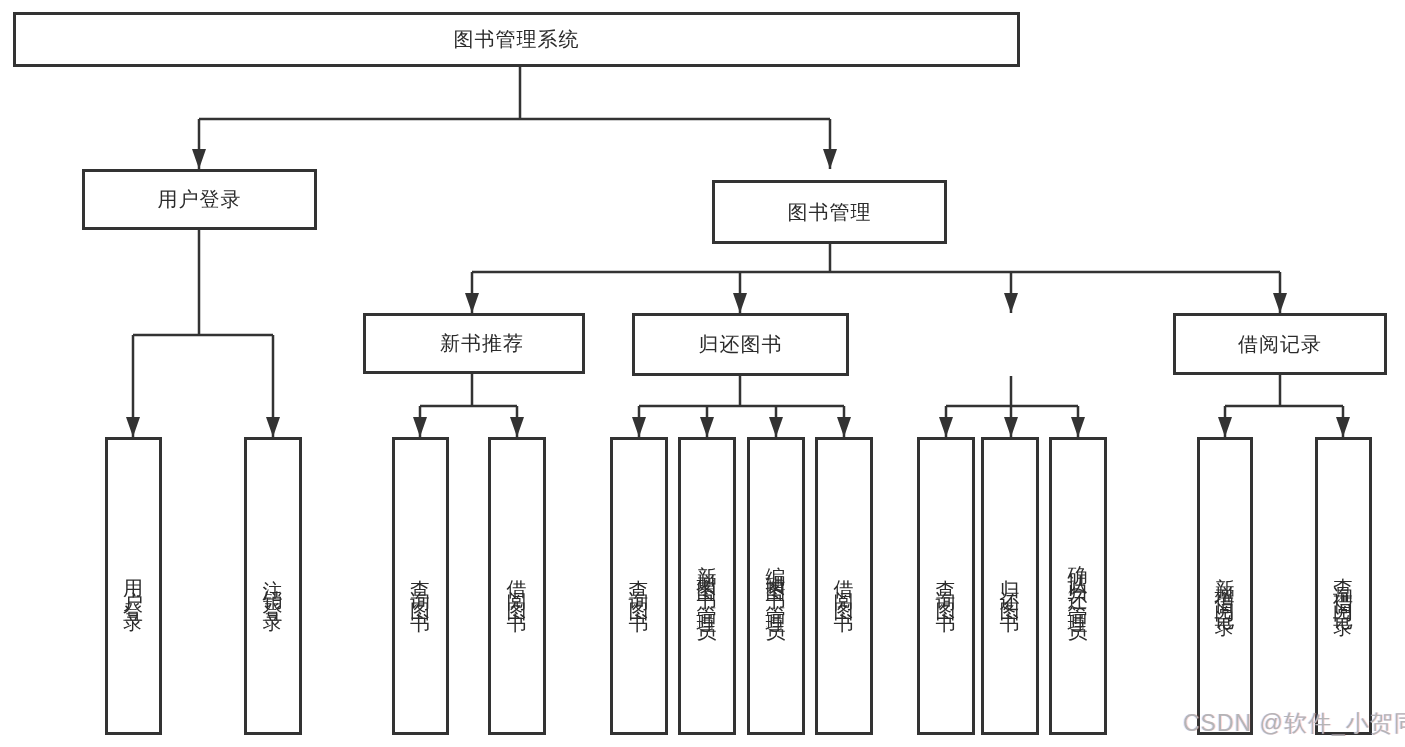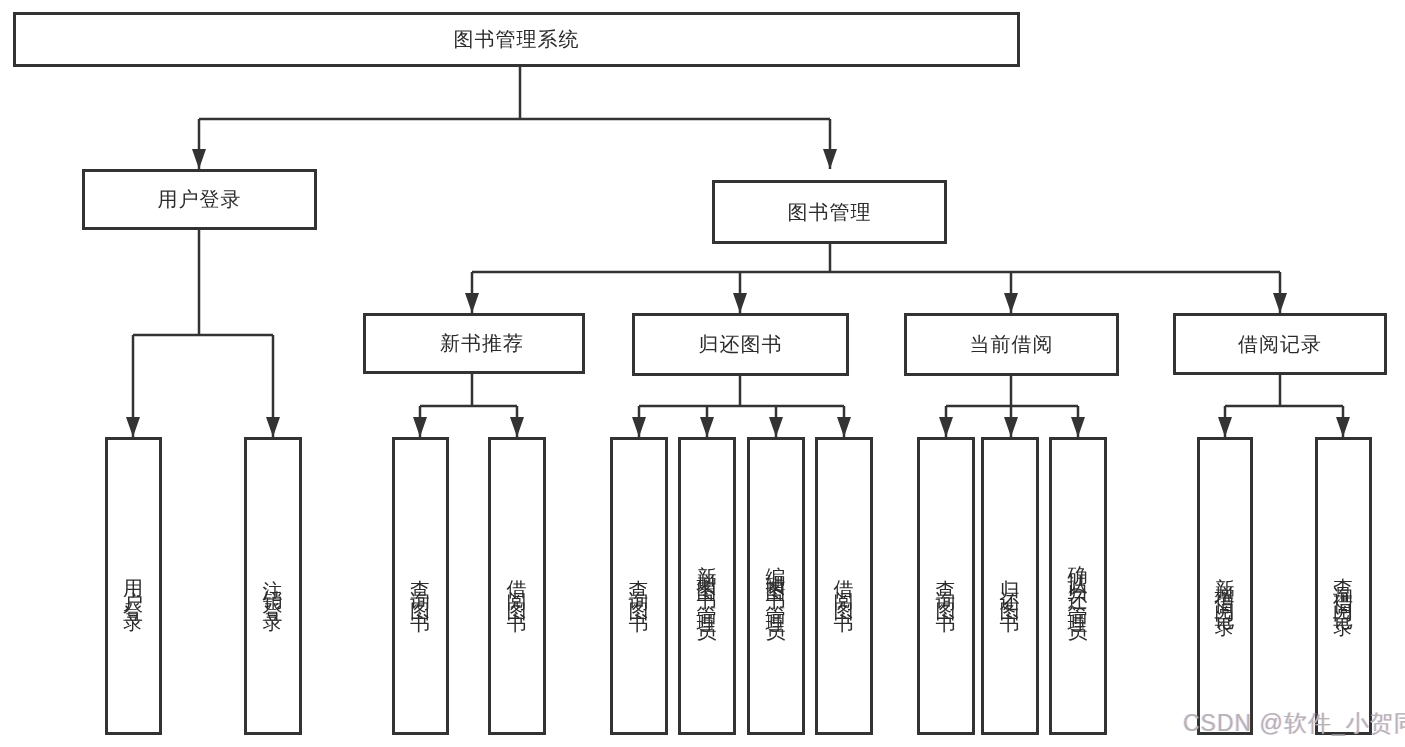--- a/index.html
+++ b/index.html
@@ -118,23 +118,20 @@
   <div class="node" style="left:712px; top:180px; width:235px; height:64px;">
     <span>图书管理</span>
   </div>
 
   <div class="node" style="left:363px; top:313px; width:222px; height:61px;padding-left:16px;">
     <span>新书推荐</span>
   </div>
   <div class="node" style="left:632px; top:313px; width:217px; height:63px;">
     <span>归还图书</span>
   </div>
-  <div class="node" style="left:904px; top:313px; width:215px; height:63px;">
-    <span>当前借阅</span>
-  </div>
   <div class="node" style="left:1173px; top:313px; width:214px; height:62px;">
     <span>借阅记录</span>
   </div>
 
   <div class="node leaf" style="left:105px; top:437px; width:57px; height:298px;">
     <span class="vtext">用户登录</span>
   </div>
   <div class="node leaf" style="left:244px; top:437px; width:58px; height:298px;">
     <span class="vtext">注销登录</span>
   </div>

